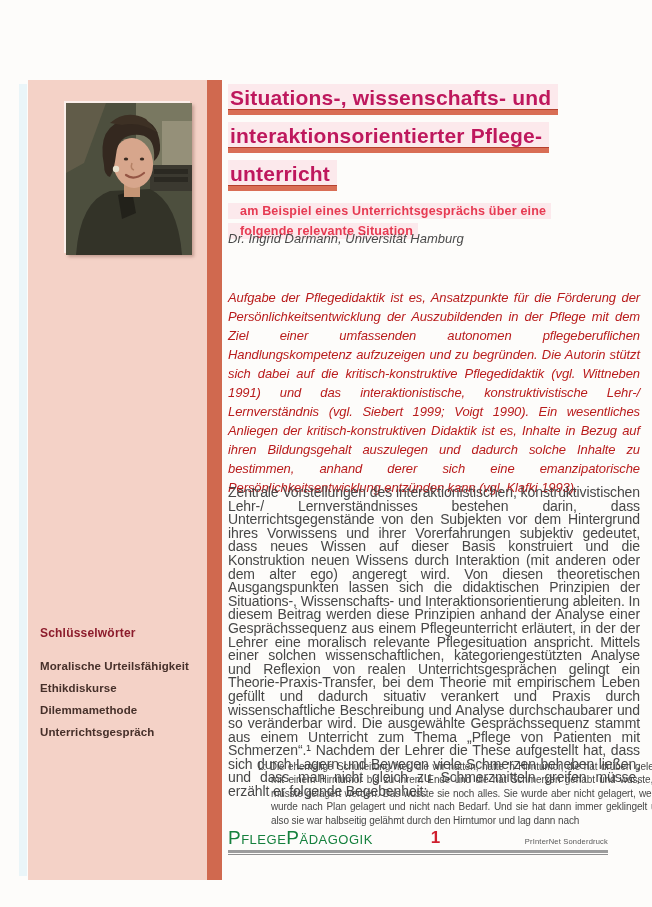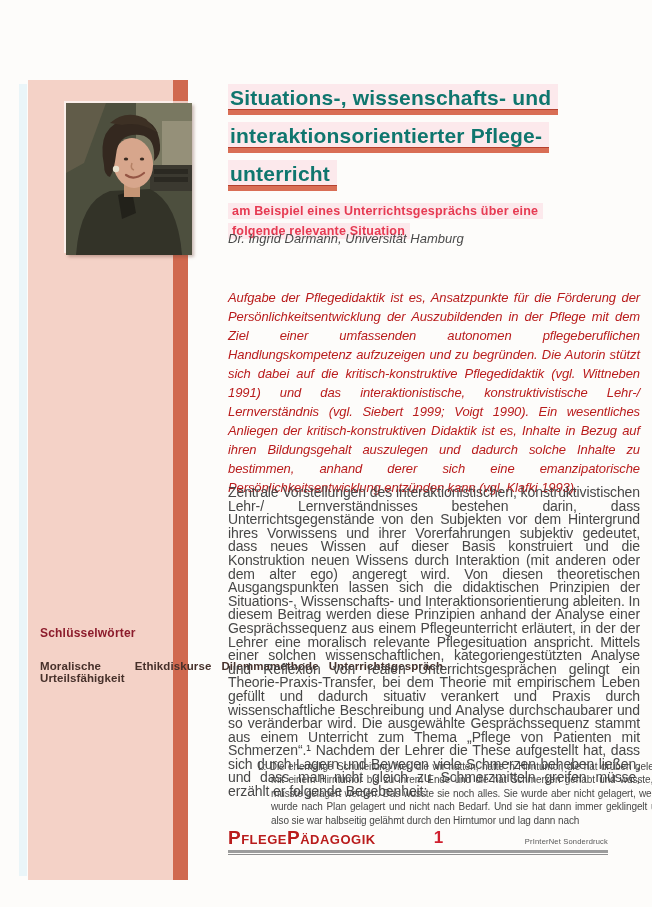--- a/index.html
+++ b/index.html
@@ -8,53 +8,53 @@
     background:#fdfcfa;
     font-family:"Liberation Sans","DejaVu Sans",sans-serif;
     -webkit-font-smoothing:antialiased;
   }
   .page{position:absolute;inset:0;background:#fdfcfa;}
 
   
   .scan-strip{position:absolute;left:19px;top:84px;width:8px;height:792px;background:#eaf5f8;}
 
   
-  .side-panel{position:absolute;left:28px;top:80px;width:160px;height:800px;background:#f4d2c7;}
+  .side-panel{position:absolute;left:28px;top:80px;width:194px;height:800px;background:#f4d2c7;}
   .accent-bar{position:absolute;right:0;top:0;width:15px;height:100%;background:#d0694f;}
 
   .photo{
     position:absolute;left:38px;top:23px;width:126px;height:152px;
     box-shadow:-2px -2px 0 rgba(255,255,255,.65), 2px 2px 3px rgba(110,60,45,.35);
     overflow:hidden;
   }
   .photo svg{display:block;}
 
   .kw-header{
     position:absolute;left:12px;top:546px;
     font-size:12px;font-weight:bold;color:#8c1c2c;letter-spacing:.2px;
   }
-  .kw-list{position:absolute;left:12px;top:580px;display:flex;flex-direction:row;gap:10px;}
+  .kw-list{position:absolute;left:12px;top:580px;display:flex;flex-direction:column;gap:10px;}
   .kw-item{font-size:11.5px;font-weight:bold;color:#46302a;letter-spacing:.1px;}
 
   
   .title-block{position:absolute;left:228px;top:84px;width:414px;}
   .title-line{
     display:inline-block;
     font-size:21px;font-weight:bold;letter-spacing:.2px;line-height:22px;
-    color:#0f766e;background:#fce9ec;
+    color:#be185d;background:#fce9ec;
     padding:3px 7px 1px 2px;margin-bottom:7px;
     border-bottom:5px solid #d96e55;
     box-shadow:inset 0 -1px 0 #b5402e;
   }
   .subtitle-block{margin-top:3px;}
   .subtitle-line{
     display:inline-block;
     font-size:12.5px;font-weight:bold;line-height:14px;
     color:#e63a52;background:#fce9ec;
-    padding:1px 5px 1px 4px;margin-bottom:2px;letter-spacing:.2px;
+    padding:1px 5px 1px 12px;margin-bottom:2px;letter-spacing:.2px;
   }
 
   .author{
     position:absolute;left:228px;top:231px;width:412px;
     font-size:13px;font-style:italic;color:#4a4a4a;
   }
 
   .abstract{
     position:absolute;left:228px;top:288px;width:412px;
     font-size:13px;font-style:italic;line-height:19px;color:#b91c1c;
@@ -70,22 +70,22 @@
   .quote-par{
     position:absolute;left:228px;top:760px;width:412px;
     font-size:10px;line-height:13.4px;color:#474747;
     text-align:justify;letter-spacing:-.1px;
     padding-left:13px;text-indent:-13px;box-sizing:border-box;margin-left:30px;
   }
 
   .footer{position:absolute;left:228px;top:828px;width:380px;}
   .footer-row{display:flex;align-items:flex-end;}
   .journal{
-    font-variant:small-caps;font-weight:bold;font-size:19px;line-height:19px;
-    color:#b91c1c;letter-spacing:.5px;
+    font-variant:small-caps;font-weight:normal;font-size:19px;line-height:19px;
+    color:#15803d;letter-spacing:.5px;
   }
   .page-num{
     font-weight:bold;font-size:17px;line-height:18px;color:#cf1f2e;margin-left:58px;
   }
   .imprint{
     margin-left:auto;font-size:7.5px;color:#565656;letter-spacing:.2px;padding-bottom:1px;
   }
   .rule{margin-top:3px;}
   .rule .thick{height:3px;background:#9c9c9c;}
   .rule .thin{height:1px;background:#8f8f8f;margin-top:1px;}

